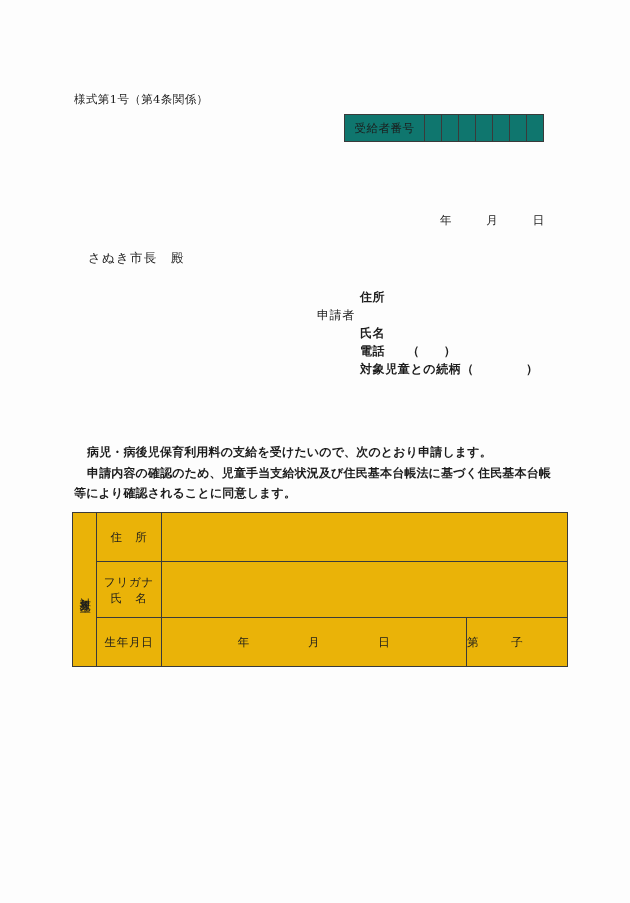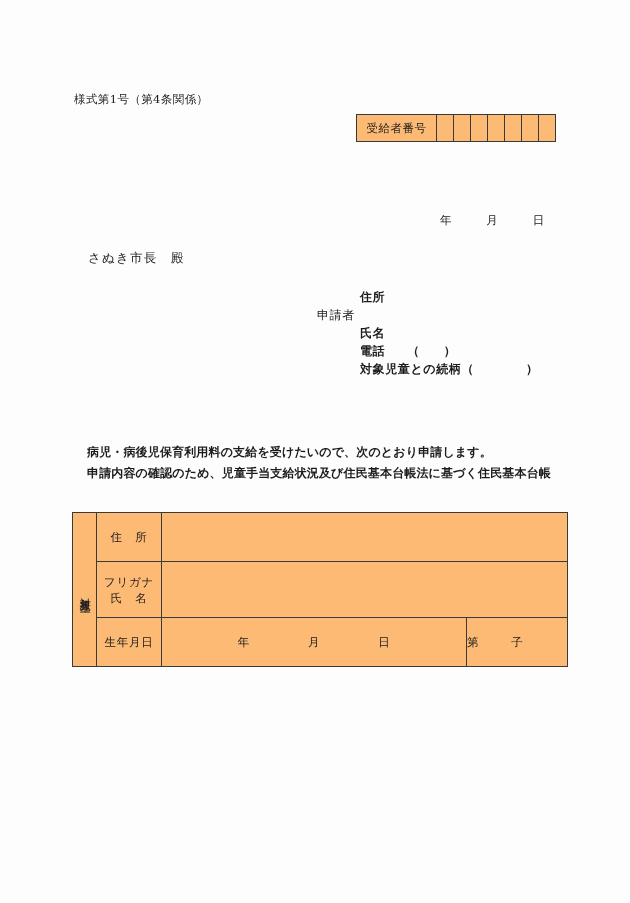--- a/index.html
+++ b/index.html
@@ -25,25 +25,25 @@
     position: absolute;
     left: 74px;
     top: 92px;
     font-size: 11.5px;
     letter-spacing: 0.4px;
     white-space: nowrap;
   }
 
   .receipt-box {
     position: absolute;
-    left: 356px;
+    left: 344px;
     top: 114px;
     display: flex;
     border: 1px solid #3a3a3a;
-    background: #fdba74;
+    background: #0f766e;
   }
   .receipt-label {
     width: 79px;
     height: 26px;
     line-height: 26px;
     text-align: center;
     font-size: 11.5px;
     border-right: 1px solid #3a3a3a;
     letter-spacing: 0.5px;
     white-space: nowrap;
@@ -127,21 +127,21 @@
   .body-text p.indent { text-indent: 13px; }
 
   
   .child-table {
     position: absolute;
     left: 72px;
     top: 512px;
     width: 496px;
     border-collapse: collapse;
     font-size: 11.5px;
-    background: #fdba74;
+    background: #eab308;
   }
   .child-table td {
     border: 1px solid #3a3a3a;
     padding: 0;
   }
   .vert-head {
     width: 23px;
     text-align: center;
     vertical-align: middle;
   }
@@ -221,20 +221,21 @@
       <span class="field"><span>電話</span><span class="sp-md"></span><span>（</span><span class="sp-sm"></span><span>）</span></span>
     </div>
     <div class="row">
       <span class="field"><span>対象児童との続柄</span><span>（</span><span class="sp-lg"></span><span>）</span></span>
     </div>
   </div>
 
   <div class="body-text">
     <p class="indent">病児・病後児保育利用料の支給を受けたいので、次のとおり申請します。</p>
     <p class="indent">申請内容の確認のため、児童手当支給状況及び住民基本台帳法に基づく住民基本台帳</p>
+    <p>等により確認されることに同意します。</p>
   </div>
 
   <table class="child-table">
     <tbody>
         <tr>
       <td class="vert-head" rowspan="3">
         <span class="vtext">対象児童</span>
       </td>
       <td class="row-label r-addr">住　所</td>
       <td class="value-cell" colspan="2"></td>

